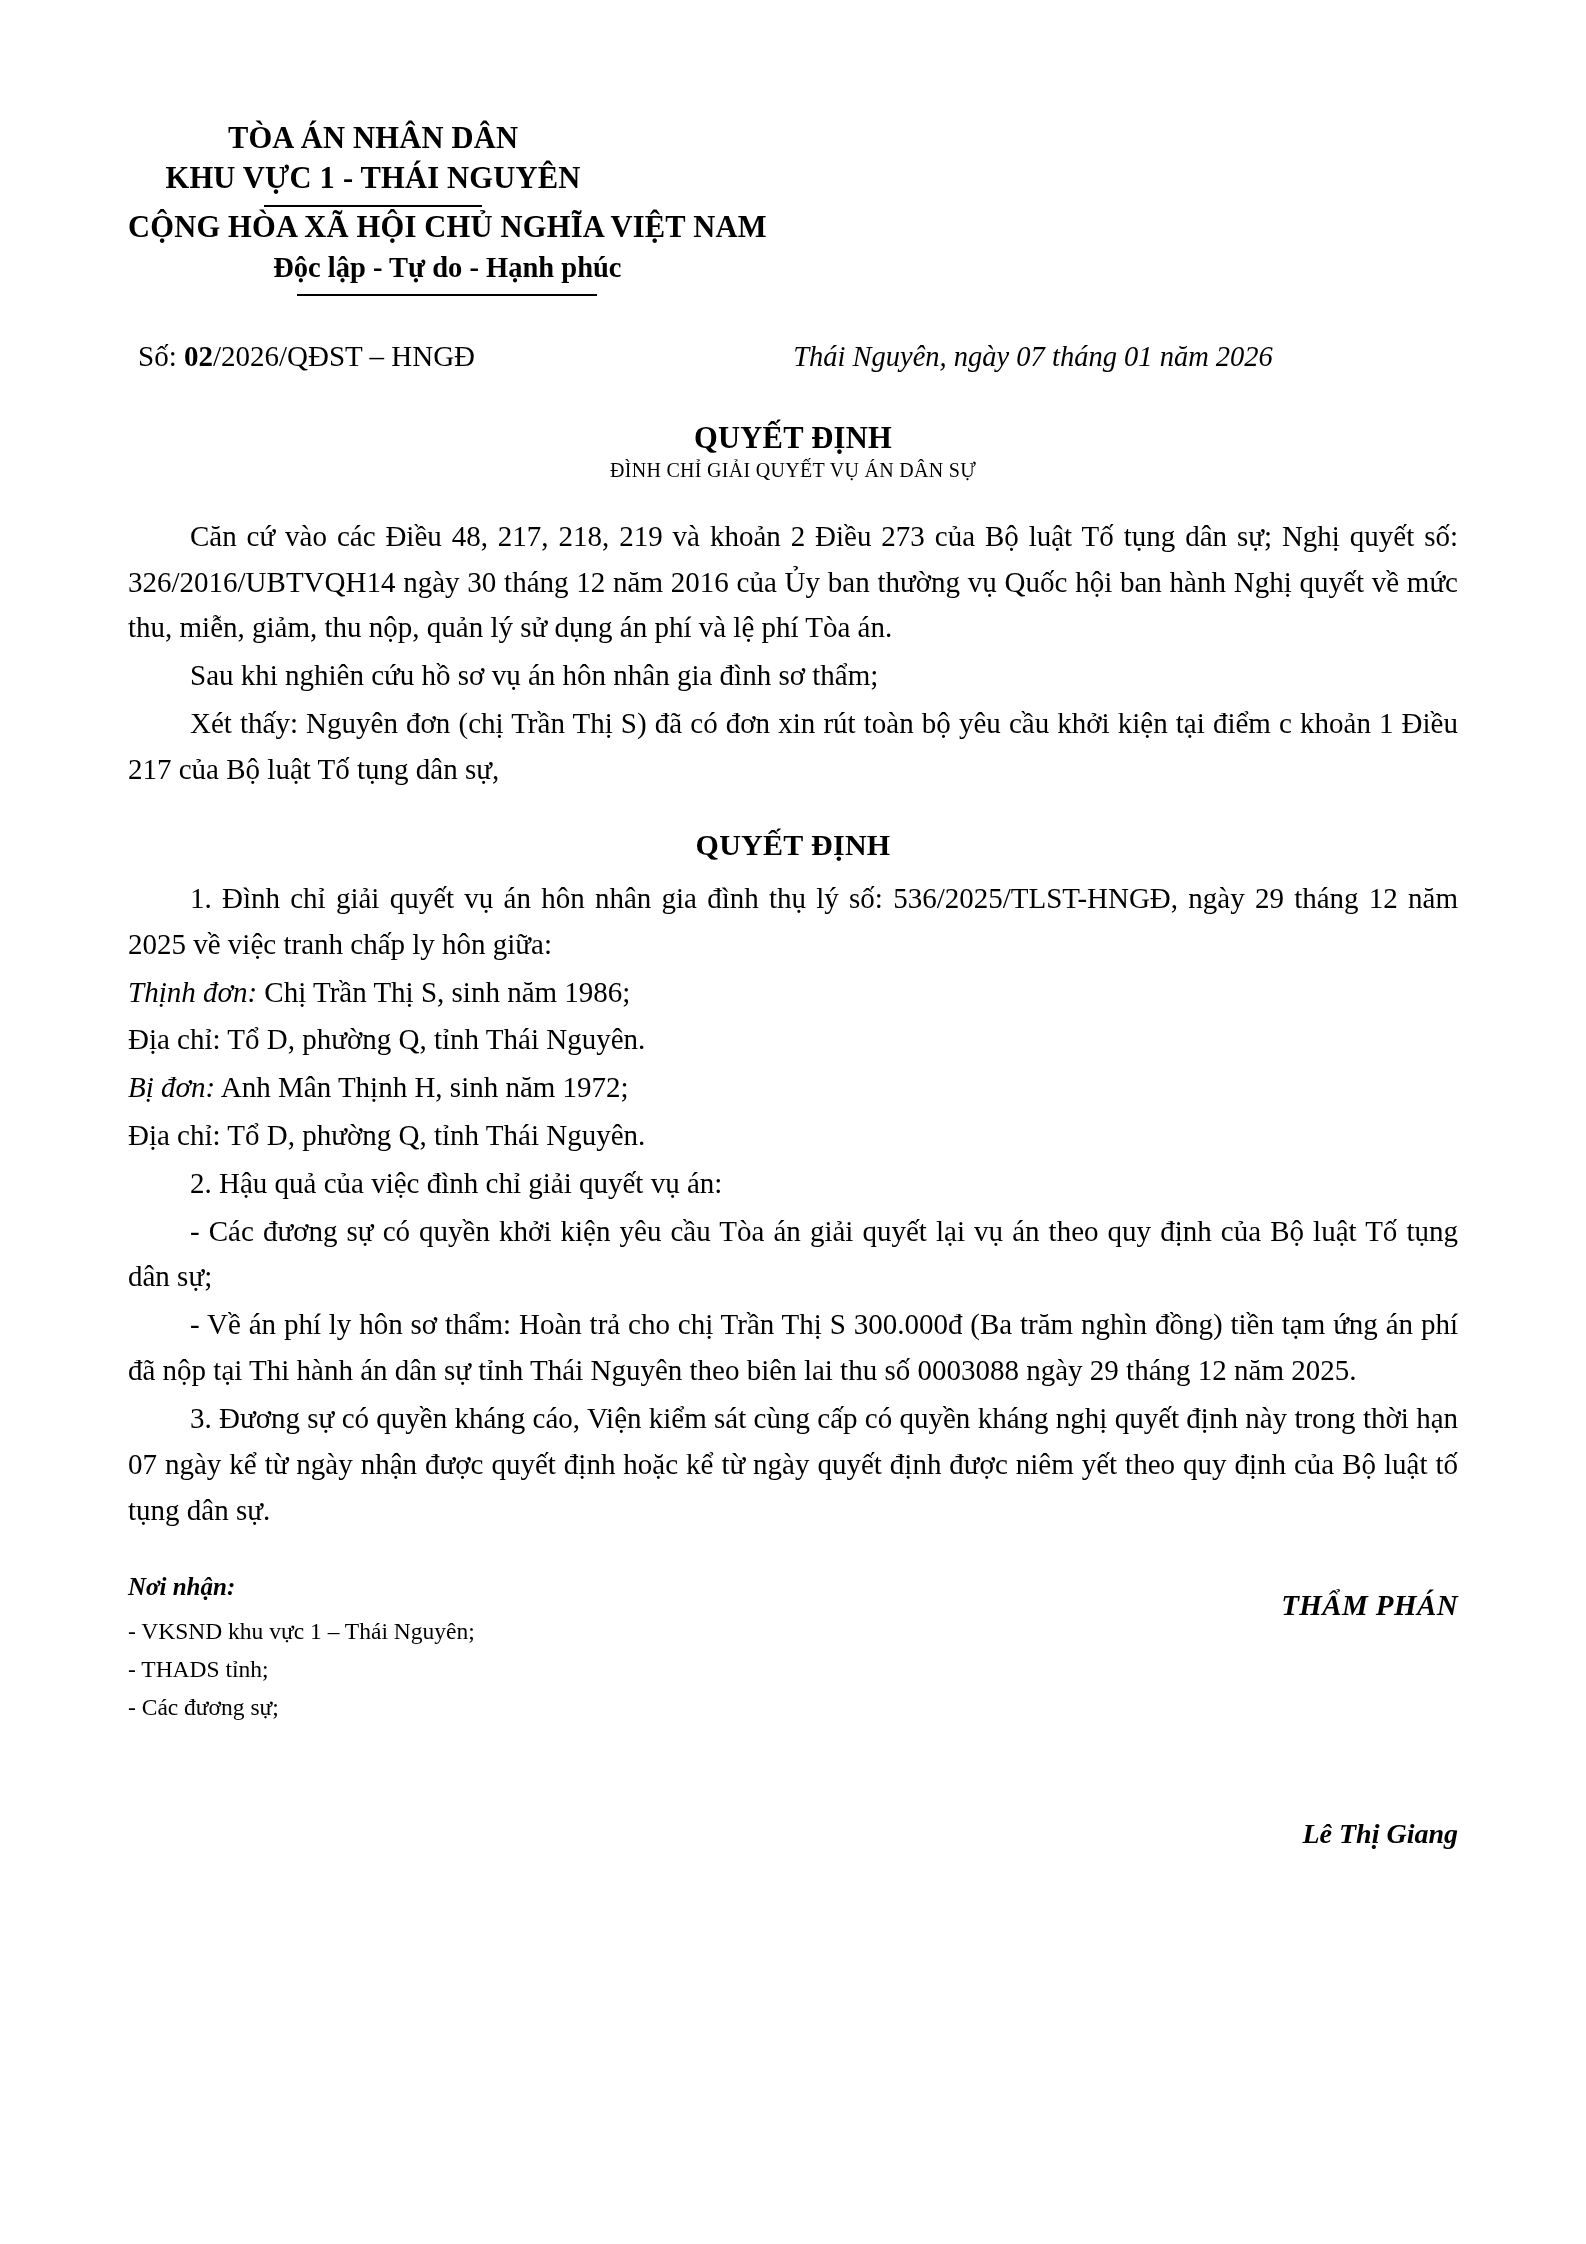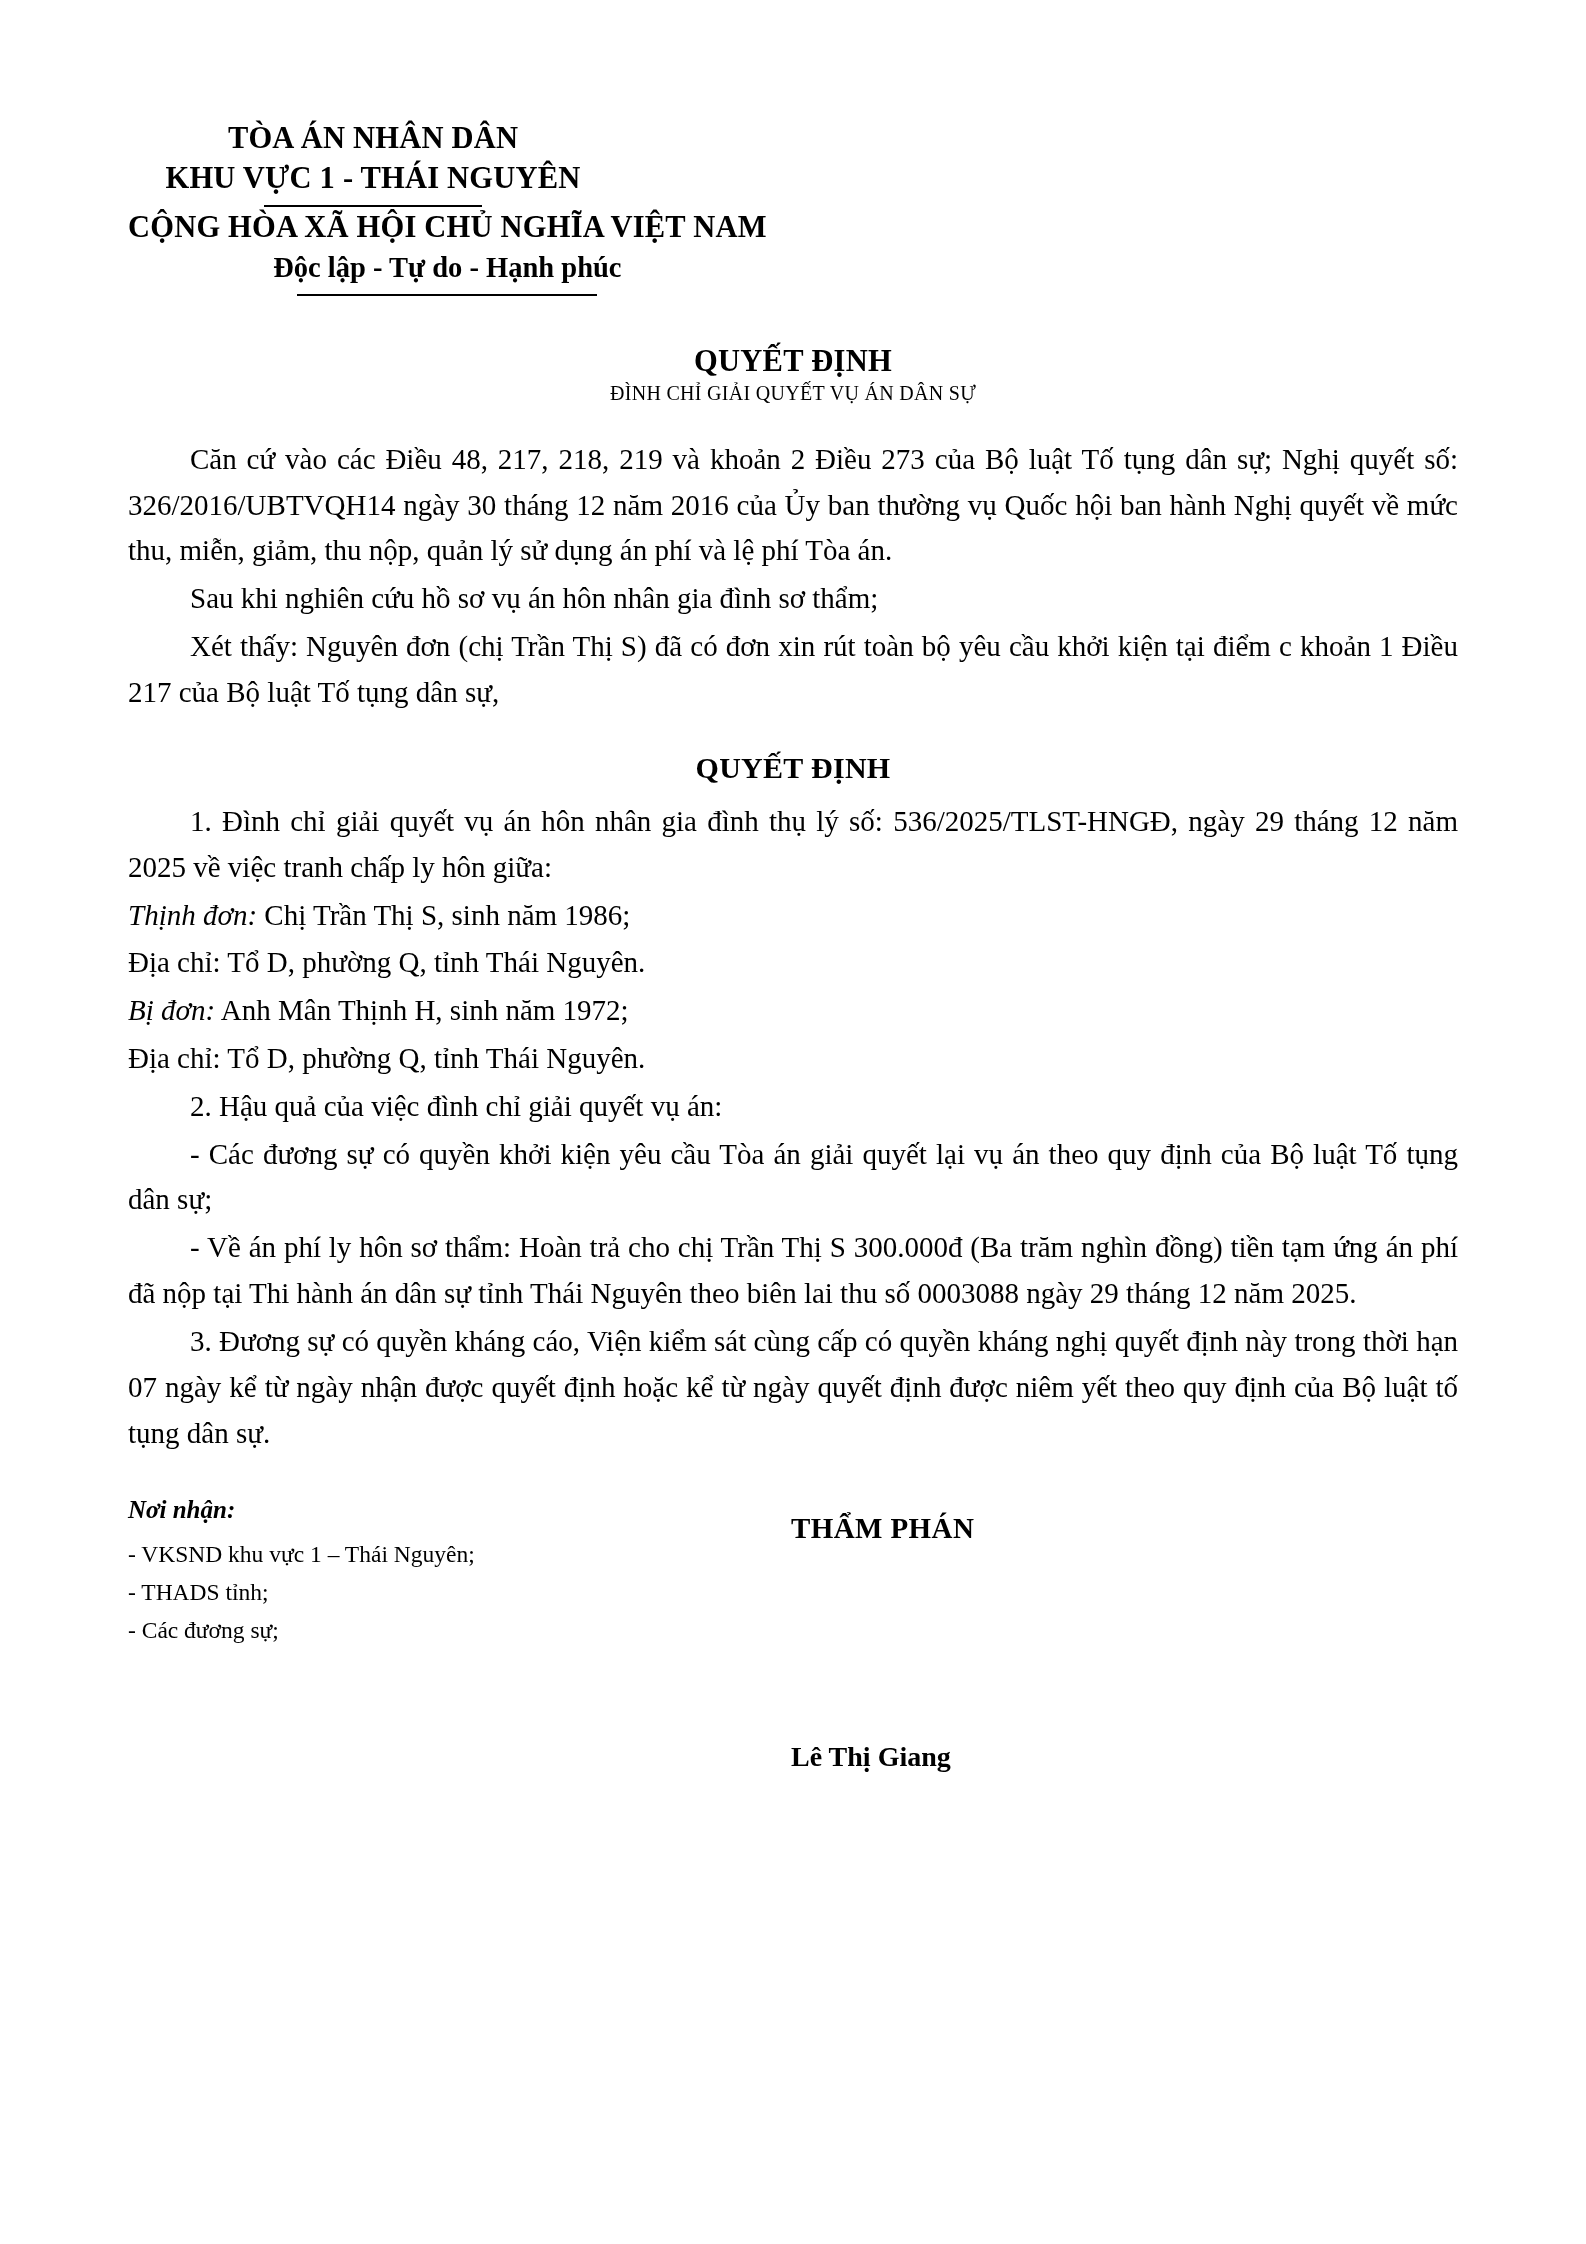--- a/index.html
+++ b/index.html
@@ -142,22 +142,23 @@
     line-height: 1.62;
   }
   .recipients .rec-title {
     font-style: italic;
     font-weight: bold;
     font-size: 25px;
     margin-bottom: 4px;
   }
   .signature {
     flex: 1;
-    text-align: left;
+    text-align: right;
     padding-top: 22px;
+    font-style: italic;
   }
   .sign-role {
     font-size: 29px;
     font-weight: bold;
     letter-spacing: 0.4px;
   }
   .sign-name {
     font-size: 28px;
     font-weight: bold;
     margin-top: 196px;
@@ -174,20 +175,24 @@
       <div class="org-line2">KHU VỰC 1 - THÁI NGUYÊN</div>
       <div class="rule rule-left"></div>
     </div>
     <div class="header-right">
       <div class="nation-line1">CỘNG HÒA XÃ HỘI CHỦ NGHĨA VIỆT NAM</div>
       <div class="nation-line2">Độc lập - Tự do - Hạnh phúc</div>
       <div class="rule rule-right"></div>
     </div>
   </div>
 
+  <div class="meta-row">
+    <div class="doc-number"><span>Số: </span><b>02</b><span>/2026/QĐST – HNGĐ</span></div>
+    <div class="doc-place-date">Thái Nguyên, ngày 07 tháng 01 năm 2026</div>
+  </div>
 
   <div class="title-block">
     <div class="title-main">QUYẾT ĐỊNH</div>
     <div class="title-sub">ĐÌNH CHỈ GIẢI QUYẾT VỤ ÁN DÂN SỰ</div>
   </div>
 
   <div class="body">
     <p class="p">Căn cứ vào các Điều 48, 217, 218, 219 và khoản 2 Điều 273 của Bộ luật Tố tụng dân sự; Nghị quyết số: 326/2016/UBTVQH14 ngày 30 tháng 12 năm 2016 của Ủy ban thường vụ Quốc hội ban hành Nghị quyết về mức thu, miễn, giảm, thu nộp, quản lý sử dụng án phí và lệ phí Tòa án.</p>
     <p class="p">Sau khi nghiên cứu hồ sơ vụ án hôn nhân gia đình sơ thẩm;</p>
     <p class="p">Xét thấy: Nguyên đơn (chị Trần Thị S) đã có đơn xin rút toàn bộ yêu cầu khởi kiện tại điểm c khoản 1 Điều 217 của Bộ luật Tố tụng dân sự,</p>

